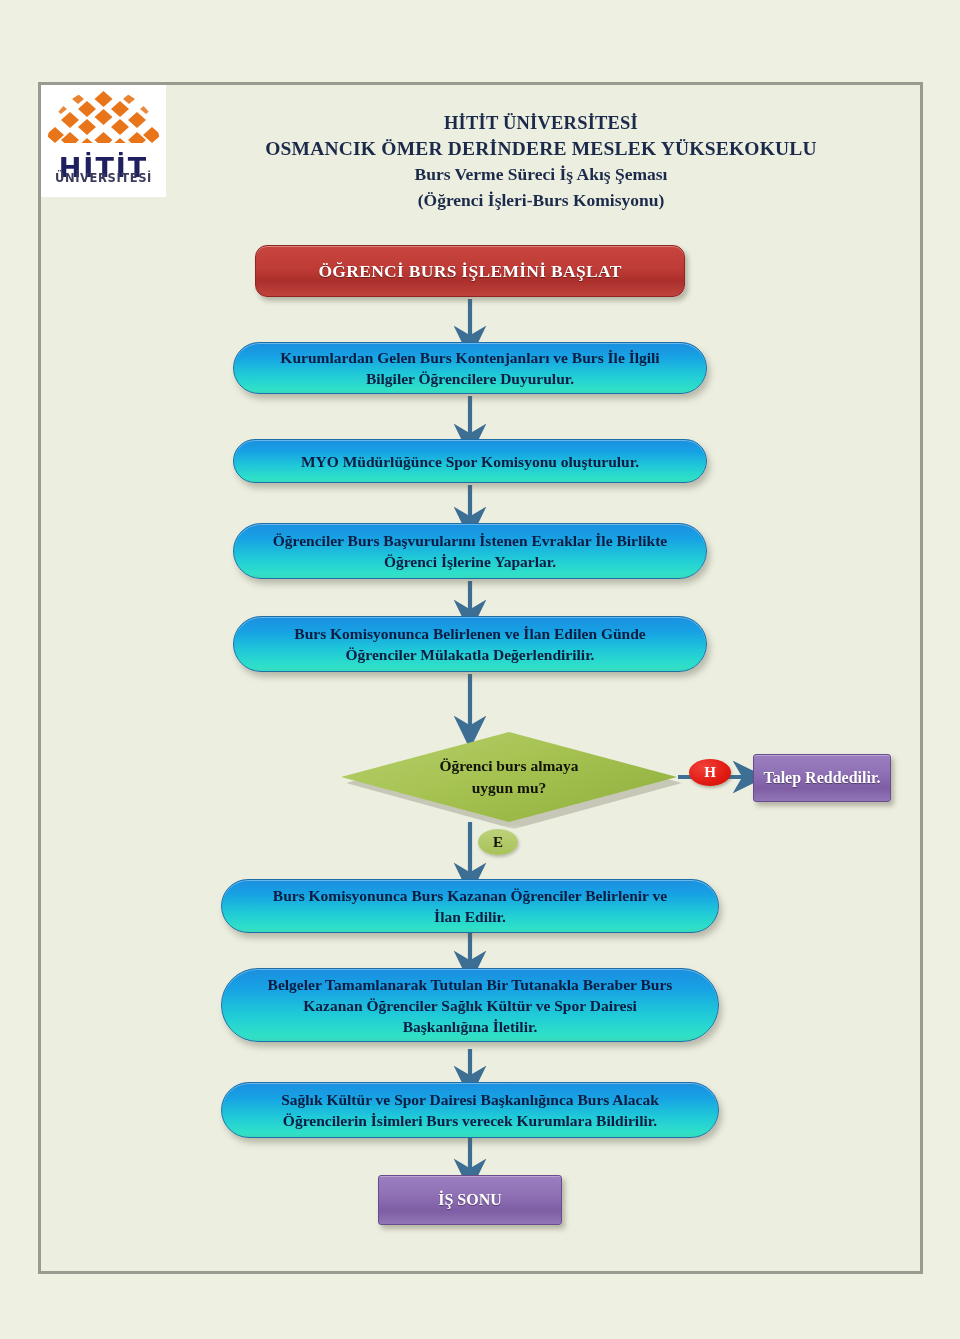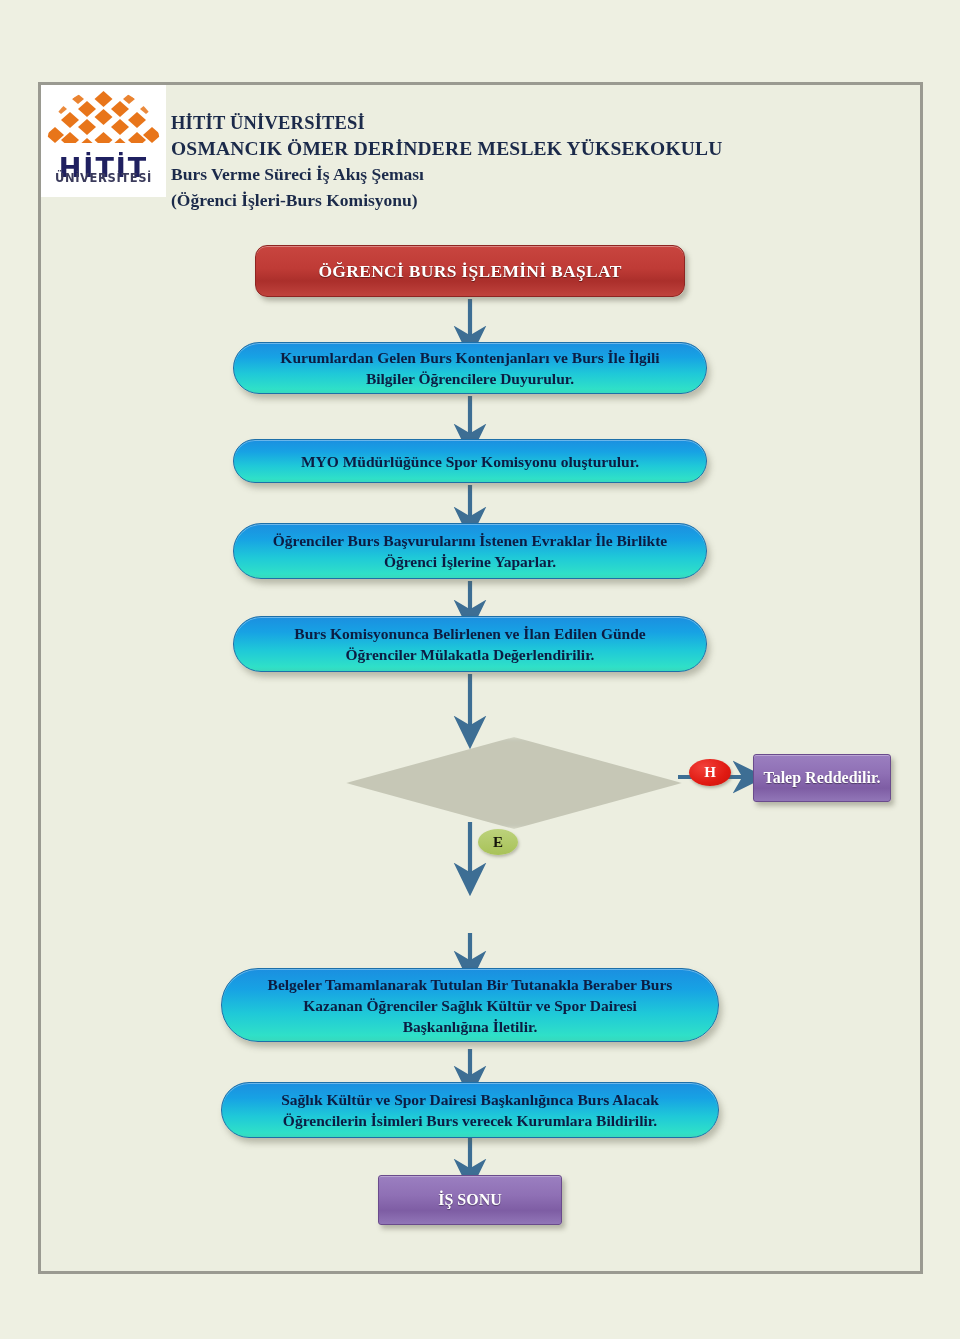--- a/index.html
+++ b/index.html
@@ -59,21 +59,21 @@
     font-size: 11.5px;
     letter-spacing: 0.6px;
     color: #3b3b5c;
   }
 
   
   #title {
     position: absolute;
     left: 130px; top: 26px;
     width: 740px;
-    text-align: left;
+    text-align: center;
     color: #1b2a4a;
     font-weight: bold;
   }
   #title .l1 { font-size: 18.5px; line-height: 25px; letter-spacing: .2px; }
   #title .l2 { font-size: 19.5px; line-height: 26px; letter-spacing: .2px; }
   #title .l3 { font-size: 17.5px; line-height: 25px; }
   #title .l4 { font-size: 17.5px; line-height: 26px; }
 
   
   .node {
@@ -262,29 +262,37 @@
       <span>Öğrenciler Burs Başvurularını İstenen Evraklar İle Birlikte
 Öğrenci İşlerine Yaparlar.</span>
     </div>
 
     <div class="node proc" style="left:192px; top:531px; width:474px; height:56px;">
       <span>Burs Komisyonunca Belirlenen ve İlan Edilen Günde
 Öğrenciler Mülakatla Değerlendirilir.</span>
     </div>
 
     <div class="diamond-shadow" style="left:305px; top:652px; width:336px; height:92px;"></div>
+    <div class="node diamond" style="left:300px; top:647px; width:336px; height:90px;">
+      <span>Öğrenci burs almaya
+uygun mu?</span>
+    </div>
 
     <div class="pill-label h" style="left:648px; top:674px; width:42px; height:27px;">H</div>
 
     <div class="node purple" style="left:712px; top:669px; width:138px; height:48px;">
       <span>Talep Reddedilir.</span>
     </div>
 
     <div class="pill-label e" style="left:437px; top:744px; width:40px; height:26px;">E</div>
 
+    <div class="node proc" style="left:180px; top:794px; width:498px; height:54px;">
+      <span>Burs Komisyonunca Burs Kazanan Öğrenciler Belirlenir ve
+İlan Edilir.</span>
+    </div>
 
     <div class="node proc" style="left:180px; top:883px; width:498px; height:74px;">
       <span>Belgeler Tamamlanarak Tutulan Bir Tutanakla Beraber  Burs
 Kazanan Öğrenciler Sağlık Kültür ve Spor Dairesi
 Başkanlığına İletilir.</span>
     </div>
 
     <div class="node proc" style="left:180px; top:997px; width:498px; height:56px;">
       <span>Sağlık Kültür ve Spor Dairesi Başkanlığınca Burs Alacak
 Öğrencilerin İsimleri Burs verecek Kurumlara Bildirilir.</span>

